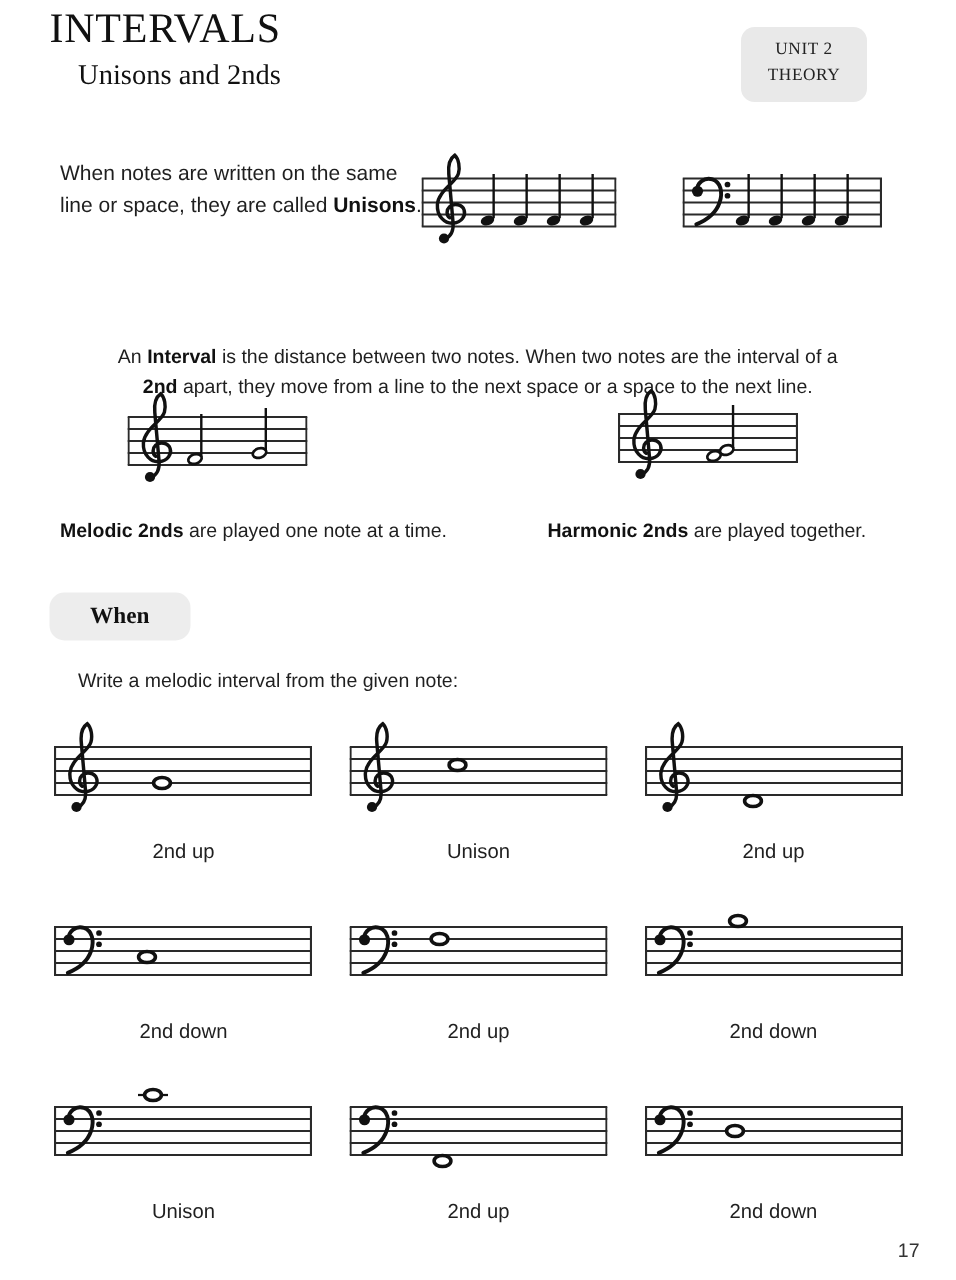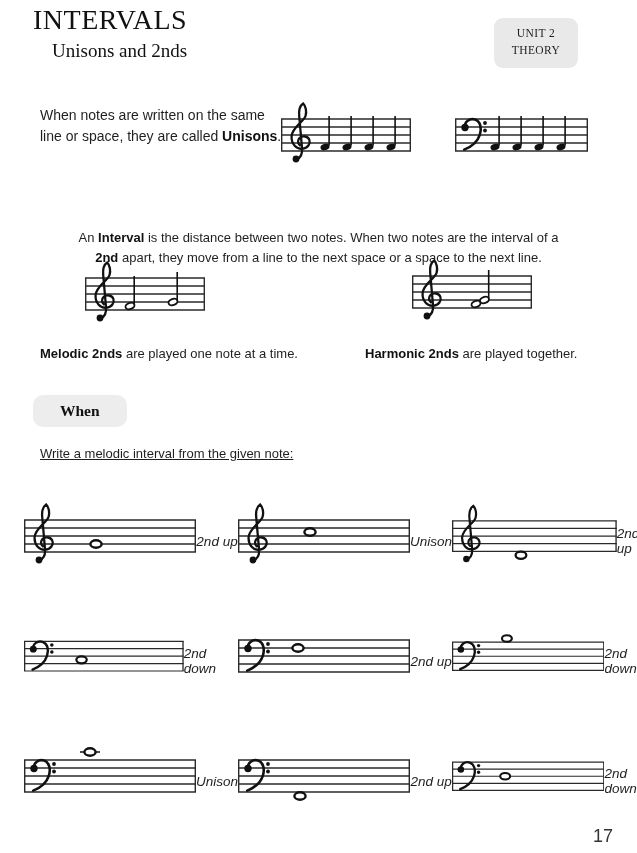--- a/index.html
+++ b/index.html
@@ -22,35 +22,35 @@
   b{font-weight:bold;color:#111;text-align:center;}
   .caption{position:absolute;font-size:13px;top:346px;}
   .caption.melodic{left:40px;}
   .caption.harmonic{left:365px;}
   
   .write-badge{
     position:absolute;left:33px;top:395px;background:#ededed;border-radius:10px;
     padding:7px 27px;font-family:"Liberation Serif","DejaVu Serif",serif;
     font-weight:bold;font-size:15.5px;color:#111;
   }
-  .instruction{position:absolute;left:40px;top:446px;font-size:13px;text-decoration:underline;}
+  .instruction{position:absolute;left:52px;top:446px;font-size:13px;}
   
   .staff{position:absolute;}
   #staff-unison-treble{left:281px;top:99px;}
   #staff-unison-bass{left:455px;top:99px;}
   #staff-melodic{left:85px;top:258px;}
   #staff-harmonic{left:412px;top:256px;}
   
   .grid{
     position:absolute;left:24px;top:478px;width:590px;
     display:grid;grid-template-columns:repeat(3,1fr);grid-auto-rows:120px;justify-items:center;
   }
-  .cell{display:flex;flex-direction:row;align-items:center;font-style:italic;}
+  .cell{display:flex;flex-direction:column;align-items:center;}
   .cell .label{font-size:13.5px;margin-top:6px;color:#1f1f1f;}
-  .page-number{position:absolute;right:24px;top:826px;font-size:18px;color:#333;}
+  .page-number{position:absolute;right:24px;top:826px;font-size:13px;color:#333;}
 </style>
 </head>
 <body>
 
 <div class="page">
 
   <div class="title-block">
     <div class="title">INTERVALS</div>
     <div class="subtitle">Unisons and 2nds</div>
   </div>

